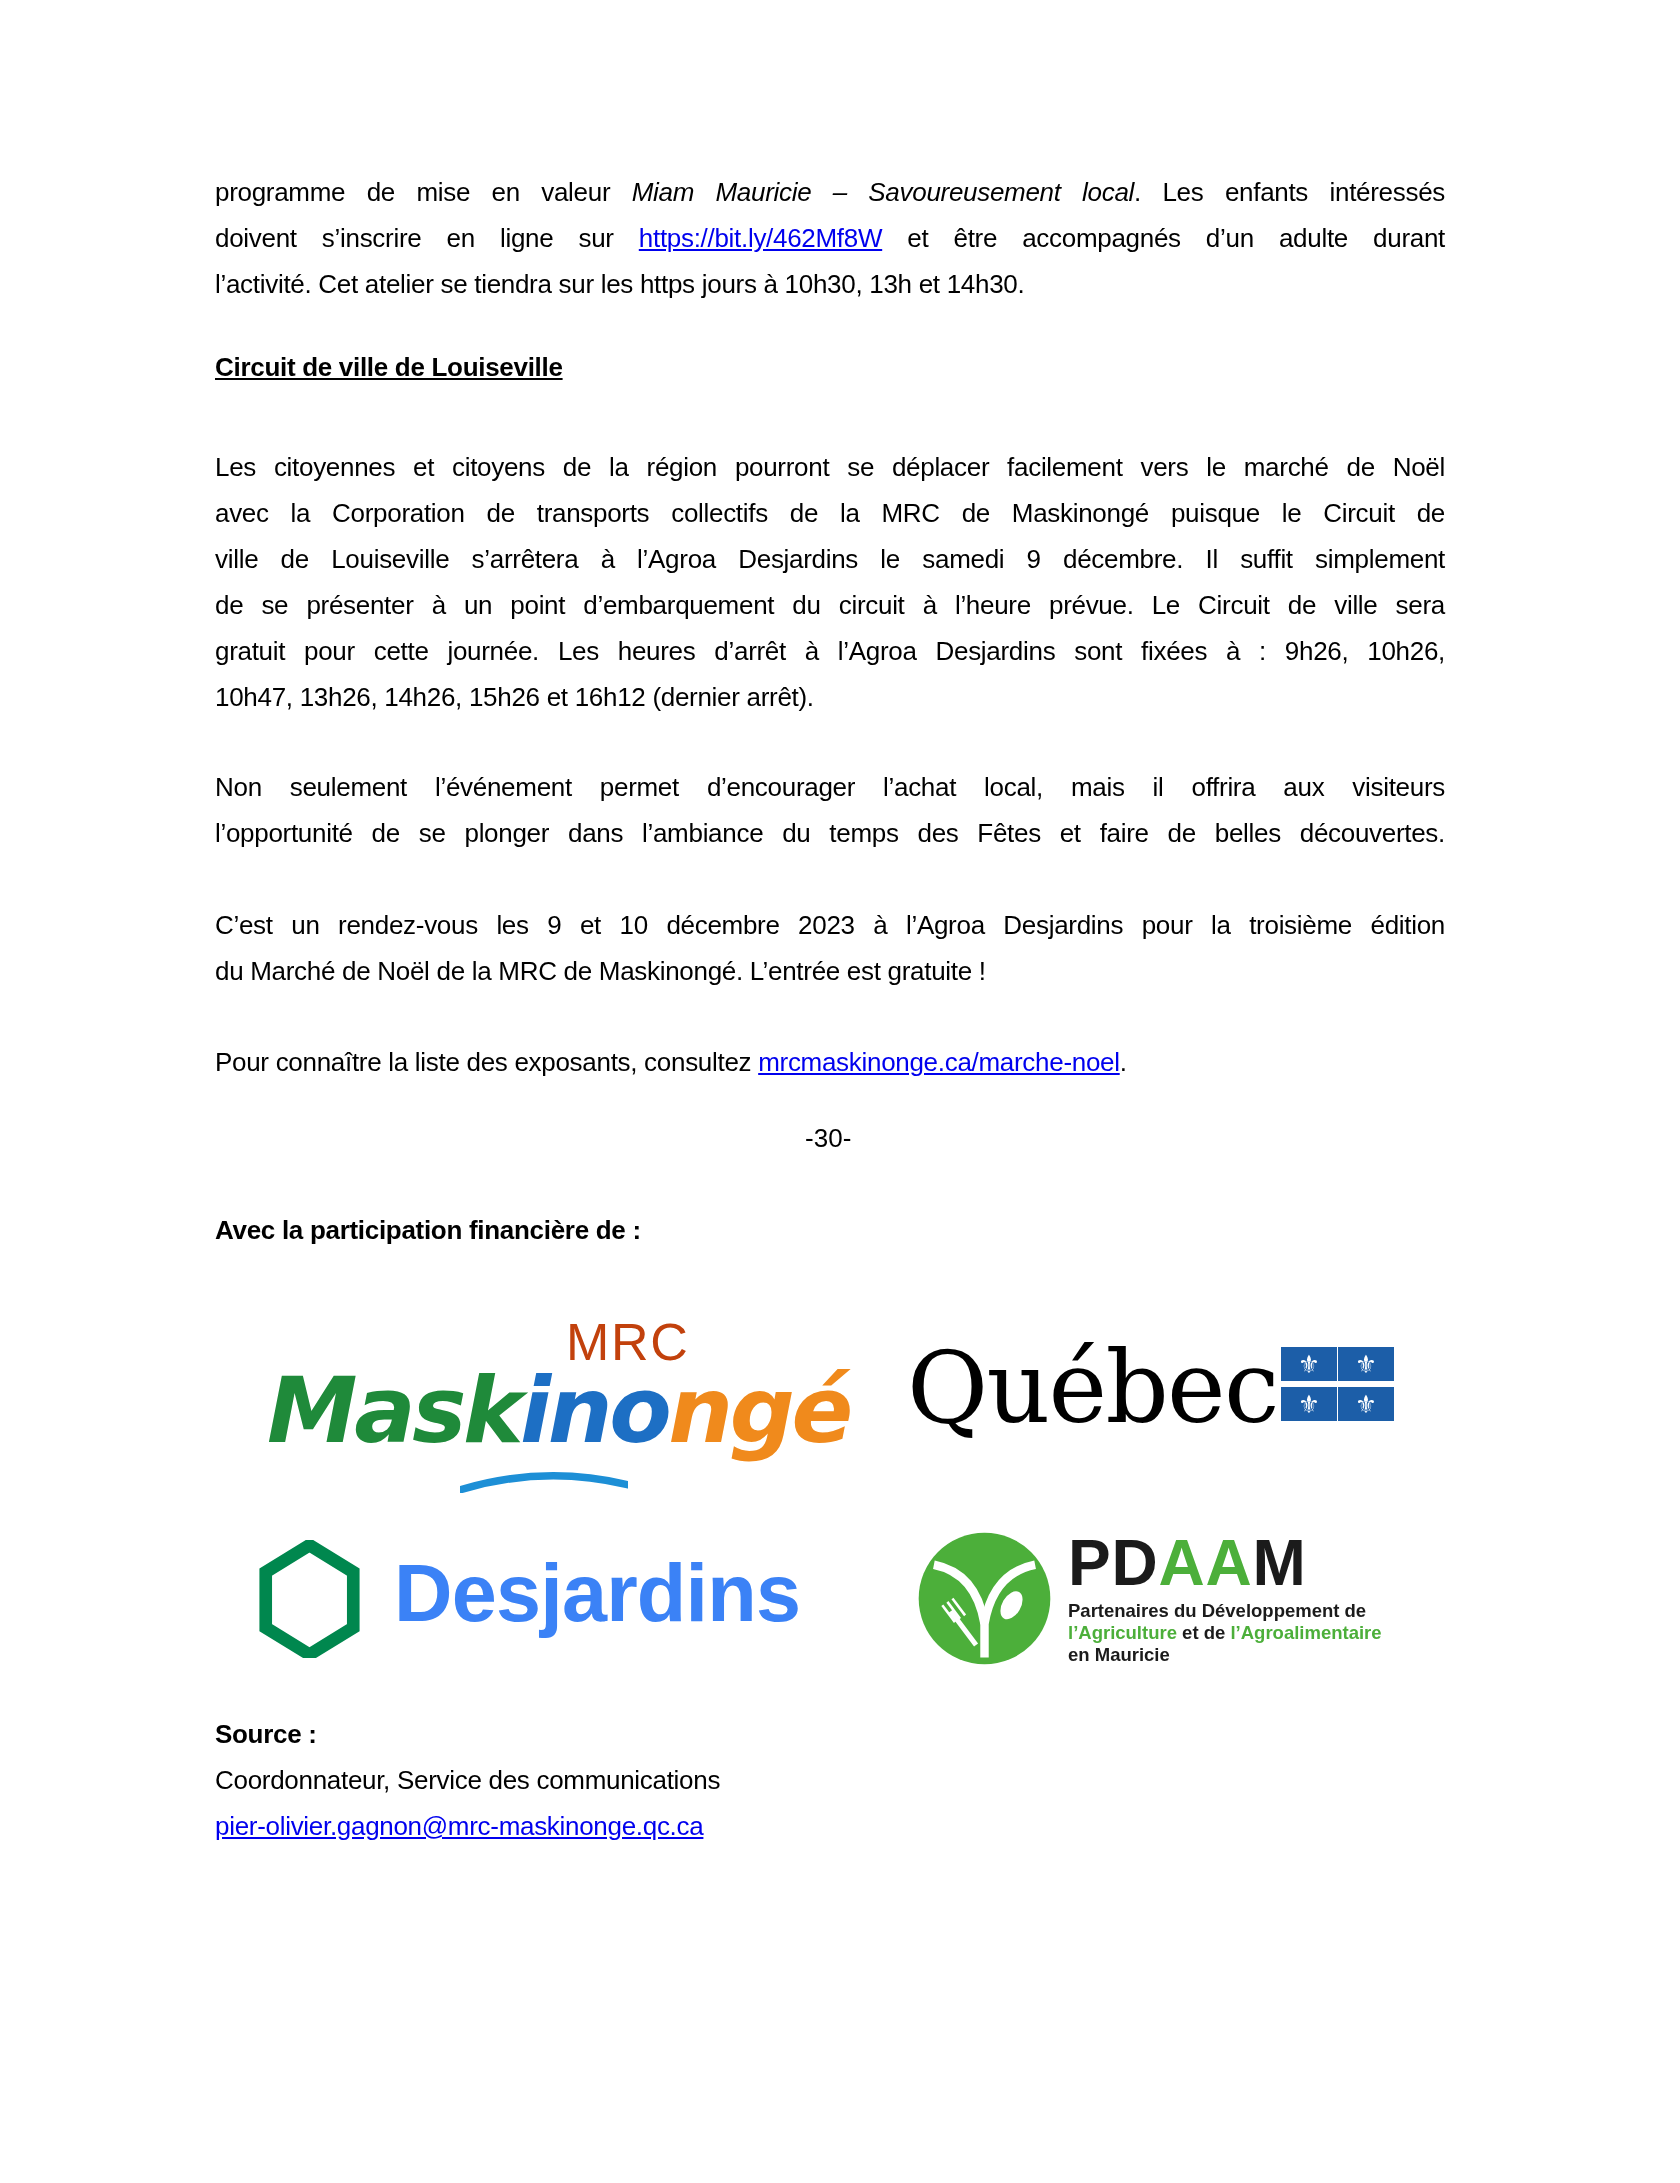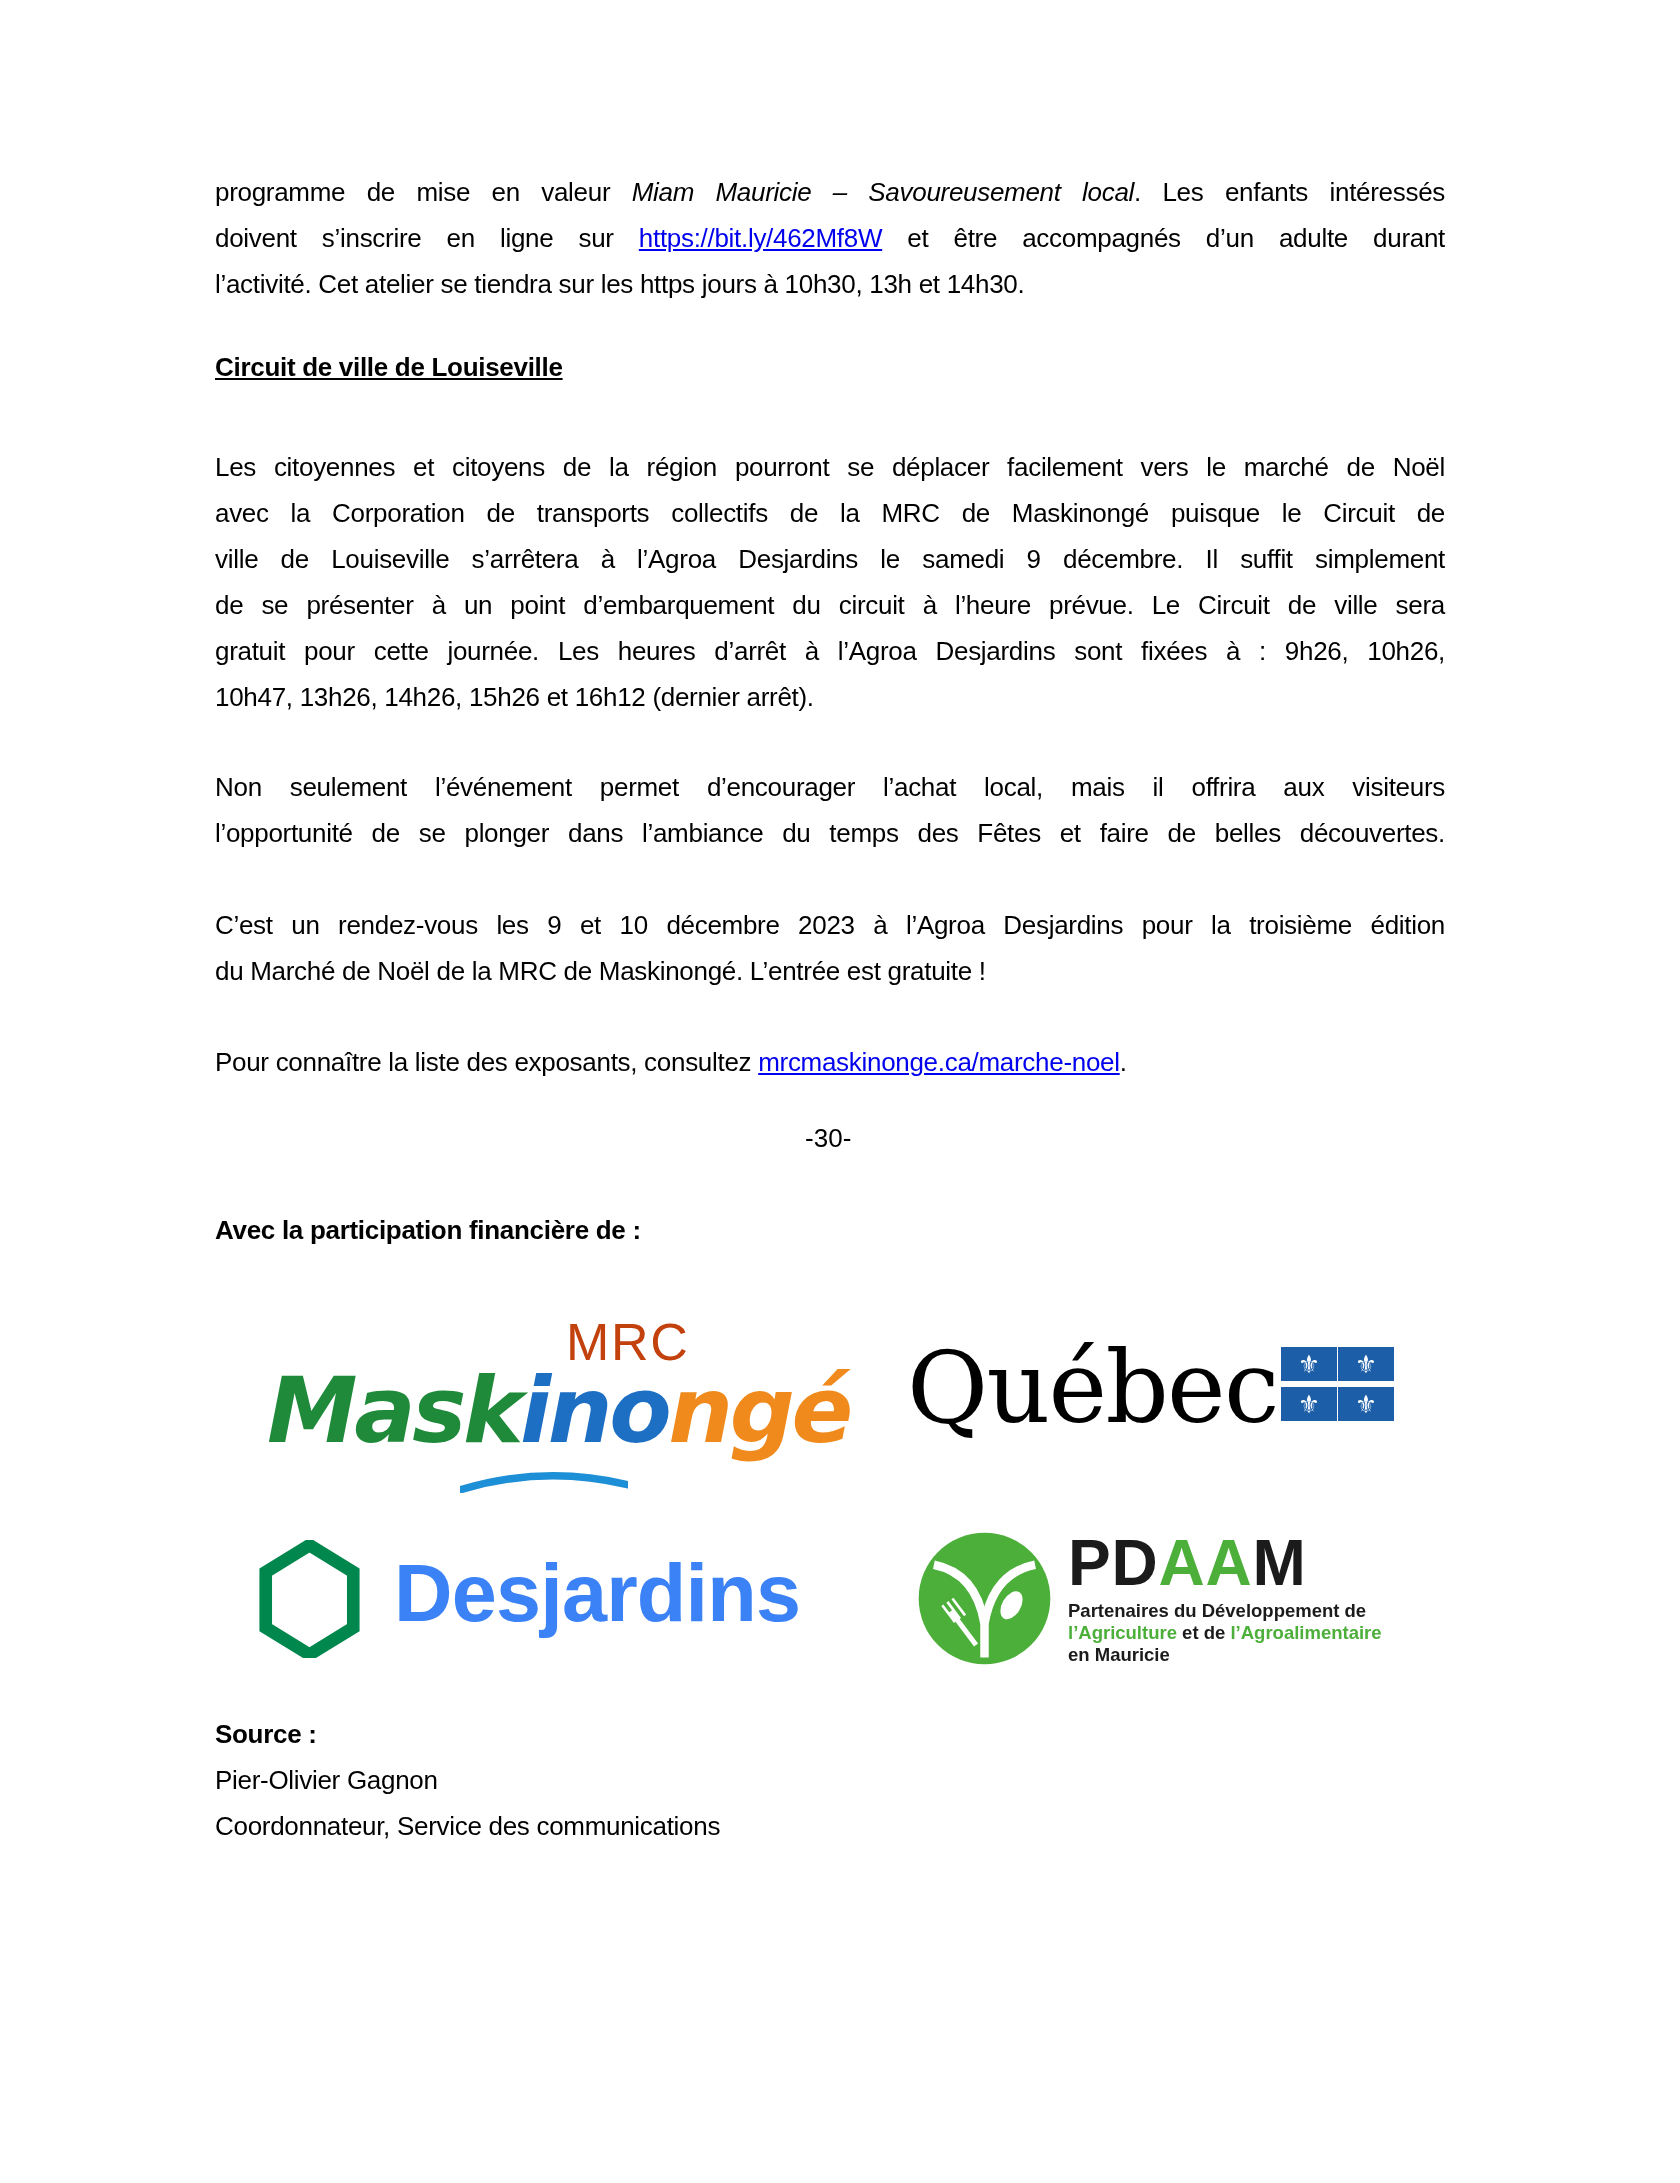--- a/index.html
+++ b/index.html
@@ -120,18 +120,18 @@
     </div>
     <div class="pd-sub">
       <div>Partenaires du Développement de</div>
       <div><span class="g">l’Agriculture</span><span> et de </span><span class="g">l’Agroalimentaire</span></div>
       <div>en Mauricie</div>
     </div>
   </div>
 
   <div class="p" style="top:1711px; text-align:left;">
     <div class="bold">Source :</div>
-    <div>Pier-Olivier Gagnon</div>
     <div>Coordonnateur, Service des communications</div>
+    <div><a class="link">pier-olivier.gagnon@mrc-maskinonge.qc.ca</a></div>
   </div>
 
 </div>
 
 
 </body></html>

